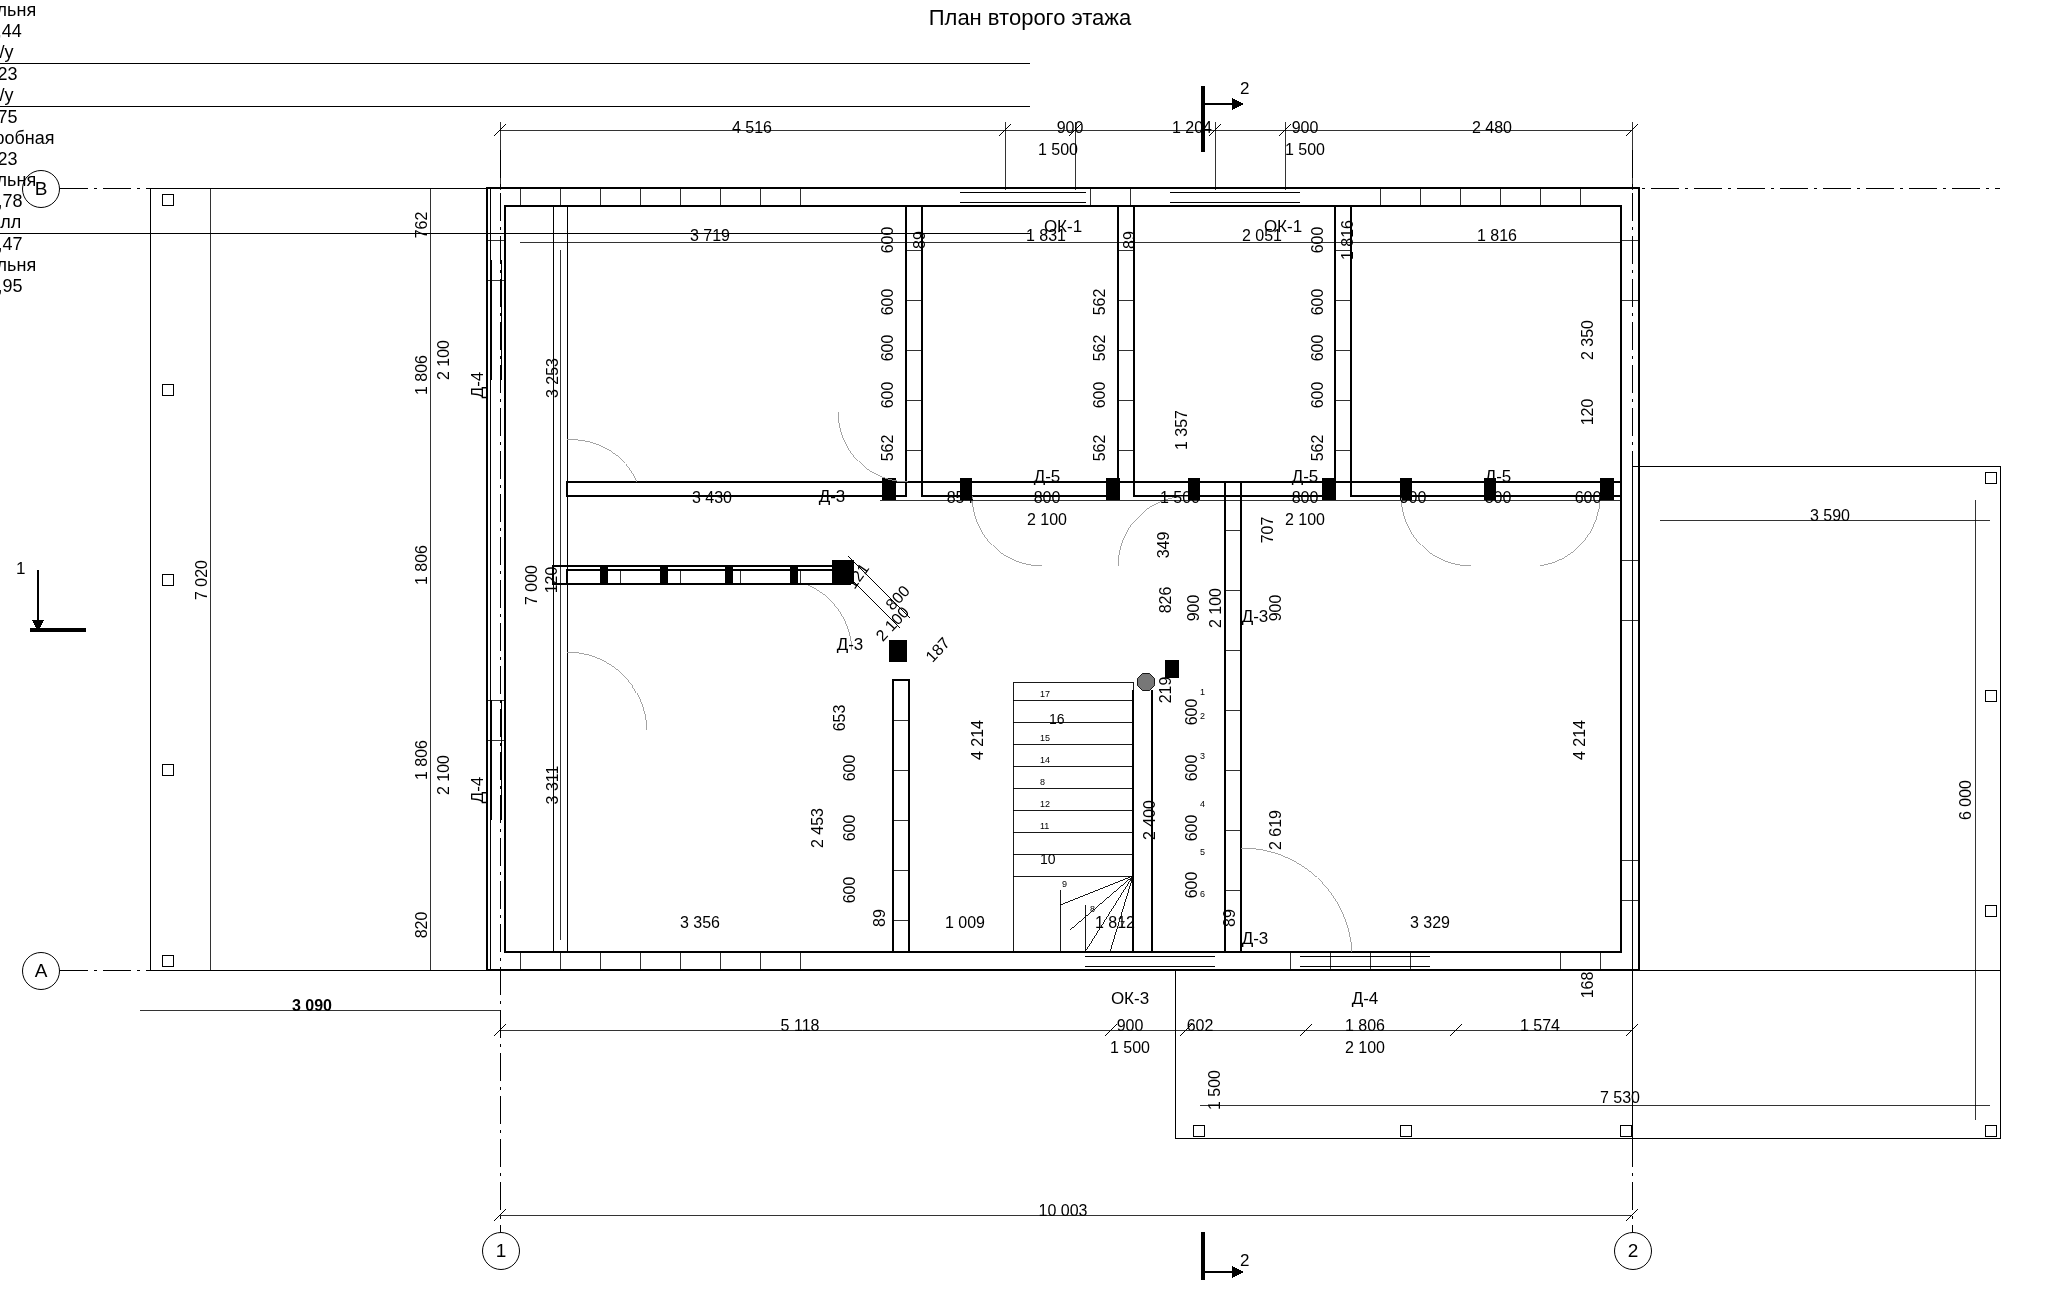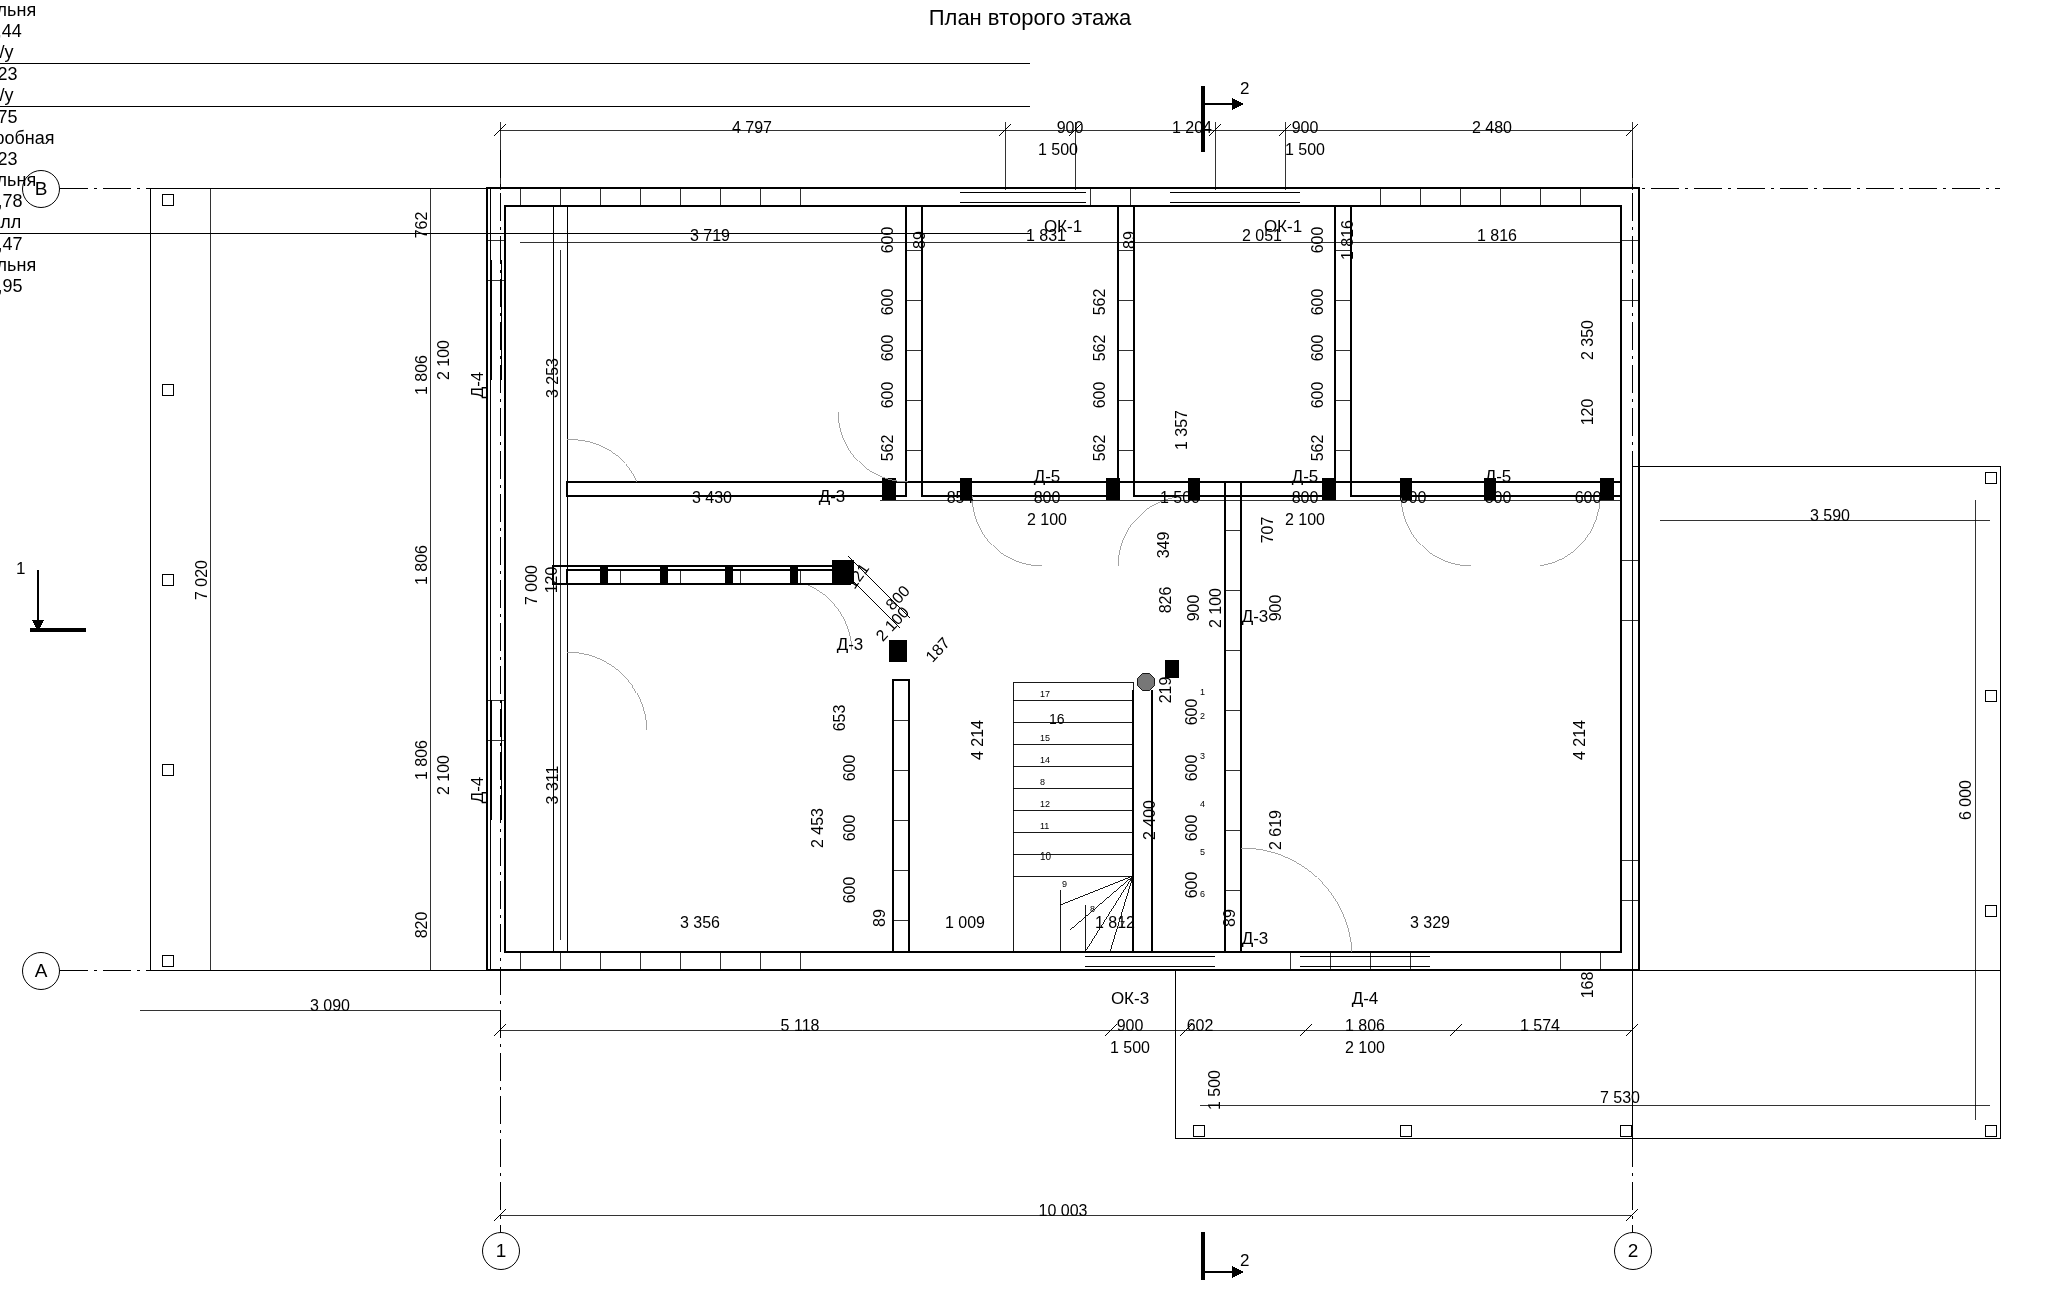--- a/index.html
+++ b/index.html
@@ -350,21 +350,21 @@
   <div class="t rc" style="left:478px;top:790px;">Д-4</div>
   <div class="t c" style="left:1365px;top:990px;">Д-4</div>
   <div class="t c" style="left:1047px;top:468px;">Д-5</div>
   <div class="t c" style="left:1305px;top:468px;">Д-5</div>
   <div class="t c" style="left:1498px;top:468px;">Д-5</div>
   <div class="t c" style="left:832px;top:488px;">Д-3</div>
   <div class="t c" style="left:850px;top:636px;">Д-3</div>
   <div class="t c" style="left:1255px;top:608px;">Д-3</div>
   <div class="t c" style="left:1255px;top:930px;">Д-3</div>
 
-  <div class="t dimtxt c" style="left:752px;top:120px;">4 797</div>
+  <div class="t dimtxt c" style="left:752px;top:120px;">4 516</div>
   <div class="t dimtxt c" style="left:1070px;top:120px;">900</div>
   <div class="t dimtxt c" style="left:1192px;top:120px;">1 204</div>
   <div class="t dimtxt c" style="left:1305px;top:120px;">900</div>
   <div class="t dimtxt c" style="left:1492px;top:120px;">2 480</div>
   <div class="t dimtxt c" style="left:1058px;top:142px;">1 500</div>
   <div class="t dimtxt c" style="left:1305px;top:142px;">1 500</div>
 
   <div class="t dimtxt c" style="left:710px;top:228px;">3 719</div>
   <div class="t dimtxt rc" style="left:888px;top:240px;">600</div>
   <div class="t dimtxt rc" style="left:920px;top:240px;">89</div>
@@ -452,36 +452,36 @@
   <div class="t dimtxt" style="left:925px;top:642px;transform:rotate(-47deg);">187</div>
 
   <div class="t dimtxt c" style="left:800px;top:1018px;">5 118</div>
   <div class="t dimtxt c" style="left:1130px;top:1018px;">900</div>
   <div class="t dimtxt c" style="left:1130px;top:1040px;">1 500</div>
   <div class="t dimtxt c" style="left:1200px;top:1018px;">602</div>
   <div class="t dimtxt rc" style="left:1215px;top:1090px;">1 500</div>
   <div class="t dimtxt c" style="left:1365px;top:1018px;">1 806</div>
   <div class="t dimtxt c" style="left:1365px;top:1040px;">2 100</div>
   <div class="t dimtxt c" style="left:1540px;top:1018px;">1 574</div>
-  <div class="t dimtxt c" style="left:330px;top:998px;">3 090</div>
+  <div class="t dimtxt c" style="left:312px;top:998px;font-weight:bold;">3 090</div>
   <div class="t dimtxt c" style="left:1063px;top:1203px;">10 003</div>
 
   <div class="t dimtxt c" style="left:1830px;top:508px;">3 590</div>
   <div class="t dimtxt rc" style="left:1966px;top:800px;">6 000</div>
   <div class="t dimtxt c" style="left:1620px;top:1090px;">7 530</div>
   <div class="t dimtxt rc" style="left:1588px;top:985px;">168</div>
 
   <div class="t" style="left:1040px;top:690px;font-size:9px;">17</div>
   <div class="t" style="left:1049px;top:712px;font-size:14px;">16</div>
   <div class="t" style="left:1040px;top:734px;font-size:9px;">15</div>
   <div class="t" style="left:1040px;top:756px;font-size:9px;">14</div>
   <div class="t" style="left:1040px;top:778px;font-size:9px;">8</div>
   <div class="t" style="left:1040px;top:800px;font-size:9px;text-align:right;">12</div>
   <div class="t" style="left:1040px;top:822px;font-size:9px;">11</div>
-  <div class="t" style="left:1040px;top:852px;font-size:10px;">10</div>
+  <div class="t" style="left:1040px;top:852px;font-size:14px;">10</div>
   <div class="t" style="left:1062px;top:880px;font-size:9px;">9</div>
   <div class="t" style="left:1090px;top:905px;font-size:9px;">8</div>
   <div class="t" style="left:1120px;top:920px;font-size:9px;">7</div>
   <div class="t" style="left:1200px;top:890px;font-size:9px;">6</div>
   <div class="t" style="left:1200px;top:848px;font-size:9px;">5</div>
   <div class="t" style="left:1200px;top:800px;font-size:9px;">4</div>
   <div class="t" style="left:1200px;top:752px;font-size:9px;">3</div>
   <div class="t" style="left:1200px;top:712px;font-size:9px;">2</div>
   <div class="t" style="left:1200px;top:688px;font-size:9px;">1</div>
 

